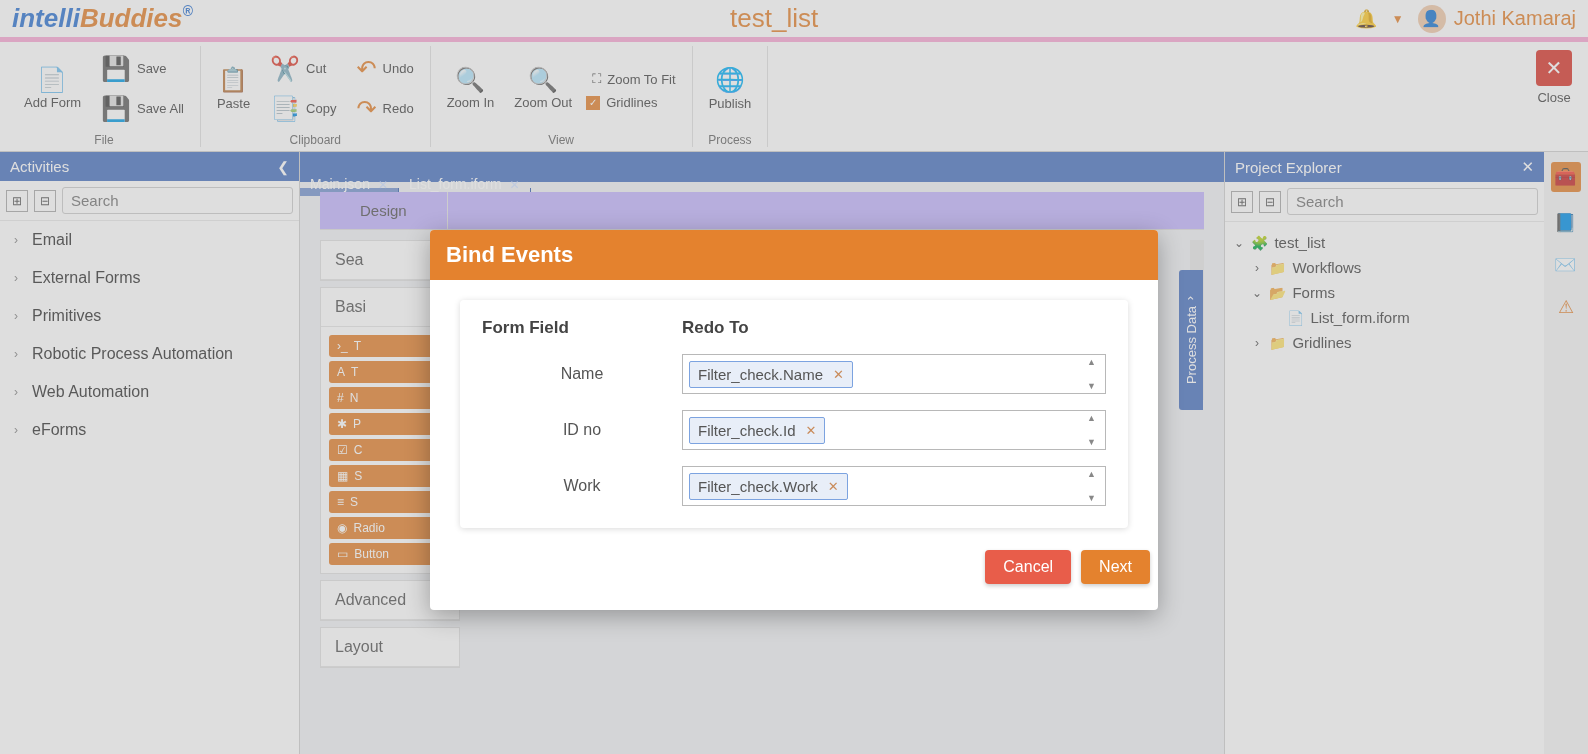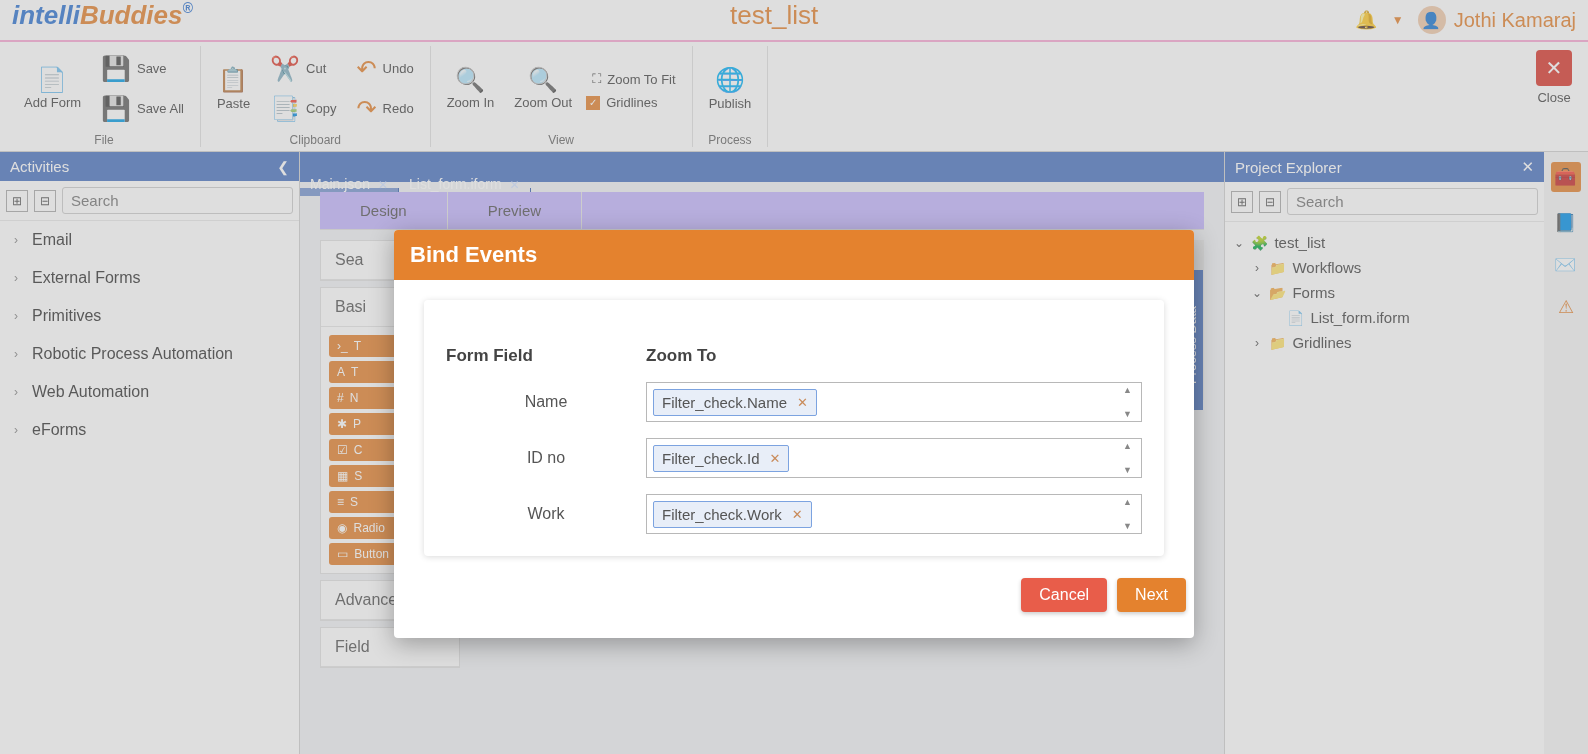--- a/index.html
+++ b/index.html
@@ -1,18 +1,18 @@
 <!DOCTYPE html>
 <html><head>
 <meta charset="utf-8">
 <style>
 * { box-sizing: border-box; margin: 0; padding: 0; }
 body { font-family: "Segoe UI", Arial, sans-serif; width: 1588px; height: 754px; overflow: hidden; background: #fff; position: relative; }
 
-.topbar { height: 42px; display: flex; border-bottom: 2px solid #f9a8d4; padding: 0 12px; }
+.topbar { height: 42px; display: flex; align-items: center; border-bottom: 5px solid #f9a8d4; padding: 0 12px; }
 .logo { font-size: 26px; font-weight: 600; color: #e4822e; font-style: italic;}
 .logo .blue { color: #2e74d2; }
 .logo sup { color:#2e74d2; font-size:14px; vertical-align: top; }
 .title { flex: 1; text-align: center; font-size: 26px; color: #e4822e; }
 .top-actions { display: flex; align-items: center; gap: 14px; color: #e4822e; font-size: 18px; }
 .top-actions .user { display:flex; align-items:center; gap:8px; font-size:20px; }
 .top-actions .avatar { width:28px; height:28px; border-radius:50%; background:#f0c9aa; display:inline-flex; align-items:center; justify-content:center; color:#e4822e; font-size:16px;}
 
 .ribbon { height: 110px; border-bottom: 1px solid #d0d0d0; display:flex; padding: 4px 8px; gap:0; }
 .ribbon-group { display:flex; flex-direction:column; align-items:center; padding:0 10px; border-right:1px solid #e0e0e0; }
@@ -66,26 +66,26 @@
 .exp-icon { font-size:14px; }
 .exp-folder { color:#e4a85a; }
 .exp-folder.open { color:#eab470; }
 .exp-file { color:#6a8fd0; }
 .indent1 { padding-left:18px;}
 .indent3 { padding-left:54px;}
 
 .sidestrip { width:44px; background:#f4f4f4; display:flex; flex-direction:column; align-items:center; padding-top:10px; gap:20px; font-size:18px; color:#3a6fb5;}
 
 .overlay { position:absolute; inset:0; background:rgba(160,160,160,0.35); display:flex; align-items:flex-start; justify-content:center; }
-.dialog { margin-top:230px; width:800px; background:#fff; border-radius:4px; box-shadow:0 6px 24px rgba(0,0,0,0.3); overflow:hidden;}
+.dialog { margin-top:230px; width:728px; background:#fff; border-radius:4px; box-shadow:0 6px 24px rgba(0,0,0,0.3); overflow:hidden;}
 .dialog-header { background:#e4822e; color:#fff; padding:12px 16px; font-size:22px; font-weight:600;}
 .dialog-body { padding:0 0 12px 0; }
 .inner-card { margin:20px 30px 14px 30px; background:#fff; border-radius:4px; box-shadow:0 1px 6px rgba(0,0,0,0.15); padding:18px 22px 22px 22px;}
 .inner-row { display:flex; align-items:center; margin-bottom:16px;}
-.inner-header .hlabel { font-weight:700; color:#444; font-size:17px;margin-top:28px;}
+.inner-header .hlabel { font-weight:700; color:#444; font-size:17px;}
 .field-label { width:200px; text-align:center; color:#555; font-size:16px;}
 .bind-box { flex:1; border:1px solid #b8b8b8; height:40px; display:flex; align-items:center; padding:0 6px; position:relative;}
 .token { border:1px solid #7ca3e0; background:#e8eef8; color:#555; padding:4px 8px; font-size:15px; border-radius:2px; display:flex; align-items:center; gap:10px;}
 .token .tx { color:#c98b5a; font-size:13px; cursor:pointer;}
 .spinner { position:absolute; right:2px; top:2px; bottom:2px; width:16px; display:flex; flex-direction:column; justify-content:space-between; color:#888; font-size:9px;}
 .dialog-footer { display:flex; justify-content:flex-end; gap:10px; padding:8px 8px 14px 20px;}
 .btn { padding:8px 18px; border-radius:4px; font-size:16px; color:#fff; border:none; cursor:pointer; box-shadow:0 2px 4px rgba(0,0,0,0.2);}
 .btn.cancel { background:#e85d4a; }
 .btn.next { background:#e4822e; }
 
@@ -245,21 +245,20 @@
           <span>Main.json</span>
           <span class="x">✕</span>
         </div>
       <div class="tab">
           <span>List_form.iform</span>
           <span class="x">✕</span>
         </div>
     </div>
     <div class="subtabs">
       <div class="subtab">Design</div>
-      <div class="subtab">Preview</div>
     </div>
     <div class="design-row">
       <div style="flex:0 0 auto;">
         <div class="col" style="width:140px;">
             <div class="col-header">Sea</div>
           </div>
         <div class="col" style="width:140px; margin-top:6px;">
           <div class="col-header">Basi</div>
           <div class="chips">
             <div class="chip">›_ <span>T</span></div>
@@ -270,21 +269,21 @@
             <div class="chip">▦ <span>S</span></div>
             <div class="chip">≡ <span>S</span></div>
             <div class="chip">◉ <span>Radio</span></div>
             <div class="chip">▭ <span>Button</span></div>
           </div>
         </div>
         <div class="col" style="width:140px; margin-top:6px;">
             <div class="col-header">Advanced</div>
           </div>
         <div class="col" style="width:140px; margin-top:6px;">
-            <div class="col-header">Field</div>
+            <div class="col-header">Layout</div>
           </div>
       </div>
       <div style="flex:1;"></div>
       <div class="scrollbar">
           <div class="thumb"></div>
         </div>
     </div>
   </div>
 
   <div class="explorer">
@@ -338,21 +337,21 @@
   <span style="transform:rotate(180deg);">Process Data</span>
 </div>
 
 <div class="overlay">
   <div class="dialog">
     <div class="dialog-header">Bind Events</div>
     <div class="dialog-body">
       <div class="inner-card">
         <div class="inner-row inner-header">
           <div class="hlabel" style="width:200px;">Form Field</div>
-          <div class="hlabel">Zoom To</div>
+          <div class="hlabel">Redo To</div>
         </div>
         <div class="inner-row">
           <div class="field-label">Name</div>
           <div class="bind-box">
             <span class="token">
                 <span>Filter_check.Name</span>
                 <span class="tx">✕</span>
               </span>
             <div class="spinner">
                 <span>▲</span>

